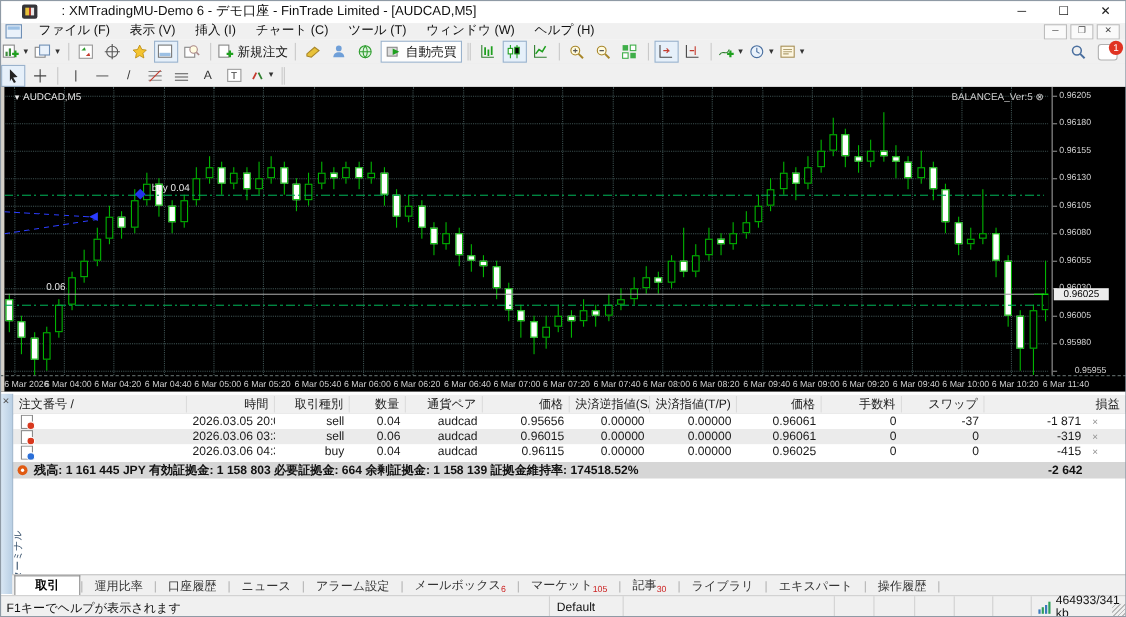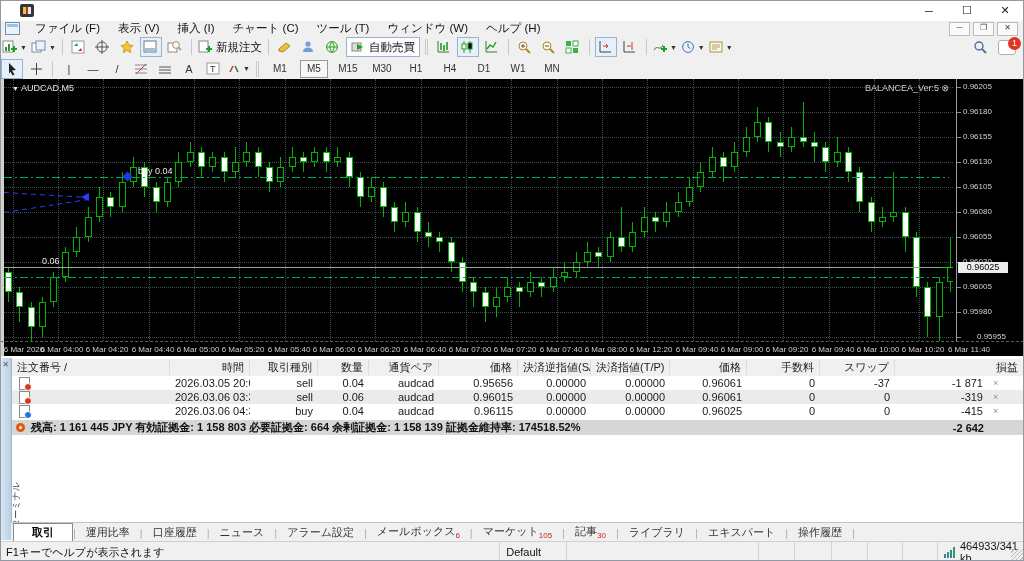--- a/index.html
+++ b/index.html
@@ -93,20 +93,21 @@
   .traffic-icon{display:flex;align-items:flex-end;height:12px;margin-right:4px;}
   .traffic-icon i{display:block;width:2px;margin-right:1px;}
   .grip{position:absolute;right:1px;bottom:1px;width:12px;height:12px;
         background:repeating-linear-gradient(135deg,transparent 0 2px,#b9b9b9 2px 3px);}
 </style>
 </head>
 <body>
 
 <div class="abs titlebar">
   <div class="app-icon"></div>
+  <div class="title-text">: XMTradingMU-Demo 6 - デモ口座 - FinTrade Limited - [AUDCAD,M5]</div>
   <div class="win-btns">
     <div class="win-btn">─</div>
     <div class="win-btn">☐</div>
     <div class="win-btn">✕</div>
   </div>
 </div>
 
 <div class="abs menubar">
   <div class="menu-doc-icon"></div>
   <div style="display:flex;">
@@ -340,31 +341,20 @@
   </div>
   <div class="tbtn">
     <svg width="14" height="13">
         <path d="M3 10l3-6" stroke="#c43b2e" stroke-width="1.6"></path>
         <path d="M8 4l3 6" stroke="#2f7e2f" stroke-width="1.6"></path>
       </svg>
     <span class="dd">▼</span>
   </div>
   <div class="tsep"></div>
     <div class="tsep" style="margin-left:-3px;"></div>
-  <div style="display:flex;align-items:center;">
-      <div class="pbtn">M1</div>
-      <div class="pbtn active">M5</div>
-      <div class="pbtn">M15</div>
-      <div class="pbtn">M30</div>
-      <div class="pbtn">H1</div>
-      <div class="pbtn">H4</div>
-      <div class="pbtn">D1</div>
-      <div class="pbtn">W1</div>
-      <div class="pbtn">MN</div>
-    </div>
 </div>
 
 <div class="abs chart">
   <div class="abs left-strip"></div>
   <div class="abs plot">
       <div class="abs hgrid" style="top: 8px; border-top-color: rgb(60, 80, 80);"></div>
       <div class="abs hgrid" style="top: 33px; border-top-color: rgb(60, 80, 80);"></div>
       <div class="abs hgrid" style="top: 58px; border-top-color: rgb(60, 80, 80);"></div>
       <div class="abs hgrid" style="top: 83px; border-top-color: rgb(60, 80, 80);"></div>
       <div class="abs hgrid" style="top: 108px; border-top-color: rgb(60, 80, 80);"></div>
@@ -617,21 +607,21 @@
       <div class="abs taxis-label" style="left: 170px;">6 Mar 05:00</div>
       <div class="abs taxis-label" style="left: 215px;">6 Mar 05:20</div>
       <div class="abs taxis-label" style="left: 261px;">6 Mar 05:40</div>
       <div class="abs taxis-label" style="left: 306px;">6 Mar 06:00</div>
       <div class="abs taxis-label" style="left: 351px;">6 Mar 06:20</div>
       <div class="abs taxis-label" style="left: 397px;">6 Mar 06:40</div>
       <div class="abs taxis-label" style="left: 442px;">6 Mar 07:00</div>
       <div class="abs taxis-label" style="left: 487px;">6 Mar 07:20</div>
       <div class="abs taxis-label" style="left: 533px;">6 Mar 07:40</div>
       <div class="abs taxis-label" style="left: 578px;">6 Mar 08:00</div>
-      <div class="abs taxis-label" style="left: 623px;">6 Mar 12:20</div>
+      <div class="abs taxis-label" style="left: 623px;">6 Mar 08:20</div>
       <div class="abs taxis-label" style="left: 669px;">6 Mar 09:40</div>
       <div class="abs taxis-label" style="left: 714px;">6 Mar 09:00</div>
       <div class="abs taxis-label" style="left: 759px;">6 Mar 09:20</div>
       <div class="abs taxis-label" style="left: 805px;">6 Mar 09:40</div>
       <div class="abs taxis-label" style="left: 850px;">6 Mar 10:00</div>
       <div class="abs taxis-label" style="left: 895px;">6 Mar 10:20</div>
       <div class="abs taxis-label" style="left: 941px;">6 Mar 11:40</div>
     </div>
 </div>
 

